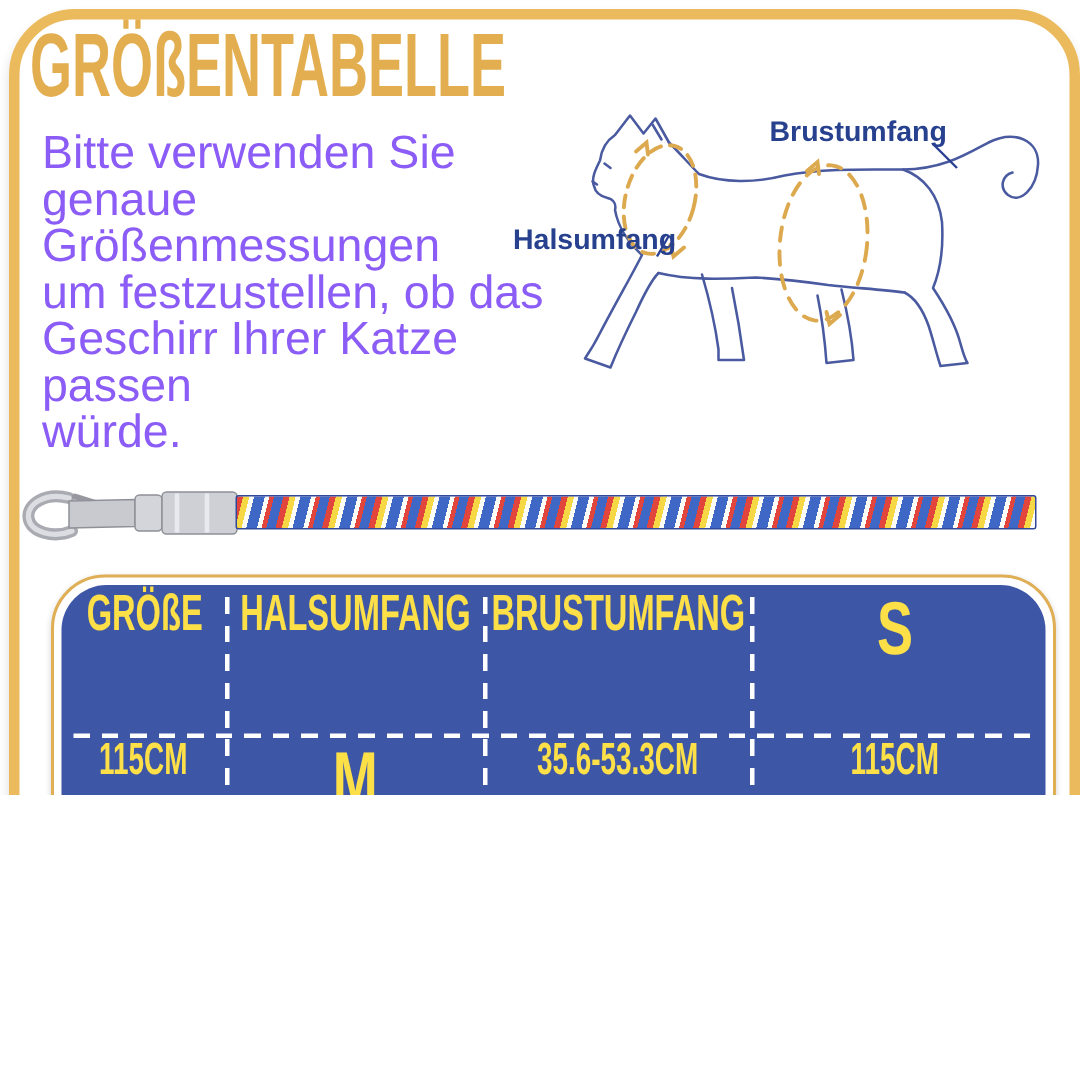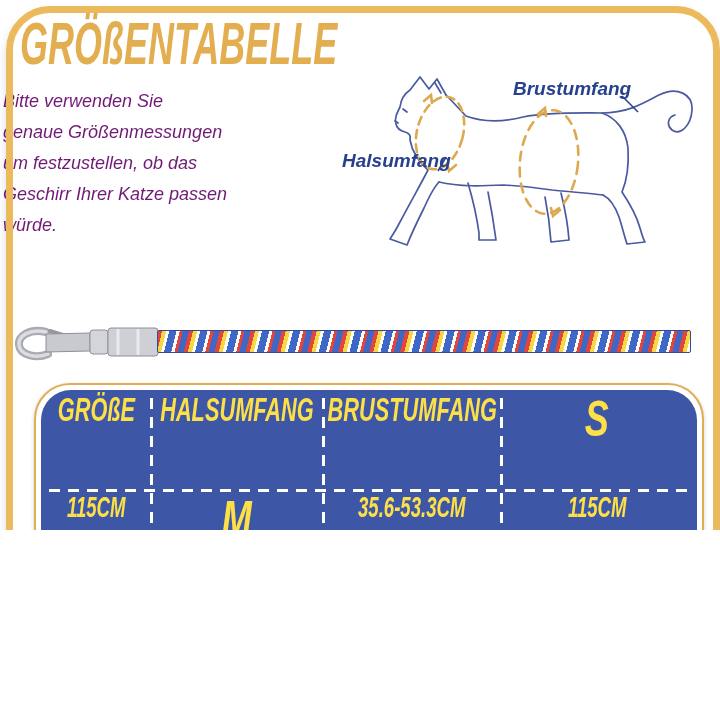--- a/index.html
+++ b/index.html
@@ -1,39 +1,39 @@
 <!DOCTYPE html>
 <html><head>
 <meta charset="utf-8">
 <style>
   html,body{margin:0;padding:0;background:#ffffff;}
   .stage{position:relative;width:720px;height:530px;overflow:hidden;background:#fff;
-         font-family:"Liberation Sans",sans-serif;font-style:italic;}
+         font-family:"Liberation Sans",sans-serif;}
 
   
   .frame{position:absolute;left:6px;top:6px;width:700px;height:682px;
          border:7px solid #EBBA5C;border-radius:44px;z-index:6;pointer-events:none;
          box-shadow:0 5px 8px rgba(0,0,0,.14);}
 
   
   .paw-clip{position:absolute;left:13px;top:13px;width:686px;height:674px;
             border-radius:38px;overflow:hidden;z-index:0;}
   .paw-pad{position:absolute;left:627px;top:556px;width:160px;height:150px;
            background:#F5EBD9;border-radius:50% 50% 46% 54%/55% 55% 45% 45%;}
   .paw-toe{position:absolute;background:#F5EBD9;border-radius:50%;}
   .toe1{left:600px;top:522px;width:46px;height:48px;}
   .toe2{left:648px;top:506px;width:48px;height:52px;}
   .toe3{left:672px;top:540px;width:42px;height:44px;}
 
   
   .title{position:absolute;left:20px;top:16px;z-index:2;color:#E2AE50;
          font-size:60px;font-weight:700;line-height:56px;white-space:nowrap;
          transform:scaleX(0.60);transform-origin:left top;letter-spacing:0px;}
-  .intro{position:absolute;left:3px;top:86px;width:335px;z-index:2;color:#701a75;
-         font-size:18px;line-height:31px;font-weight:400;white-space:pre-line;}
+  .intro{position:absolute;left:28px;top:86px;width:335px;z-index:2;color:#8b5cf6;
+         font-size:31px;line-height:31px;font-weight:400;white-space:pre-line;}
 
   
   .cat-svg{position:absolute;left:340px;top:70px;width:370px;height:200px;z-index:1;}
   .diag-label{position:absolute;z-index:2;color:#27418F;font-size:19px;font-weight:600;
               white-space:nowrap;}
   .lbl-chest{left:513px;top:78px;}
   .lbl-neck{left:342px;top:150px;}
 
   
   .leash{position:absolute;left:12px;top:320px;width:690px;height:44px;z-index:3;}

